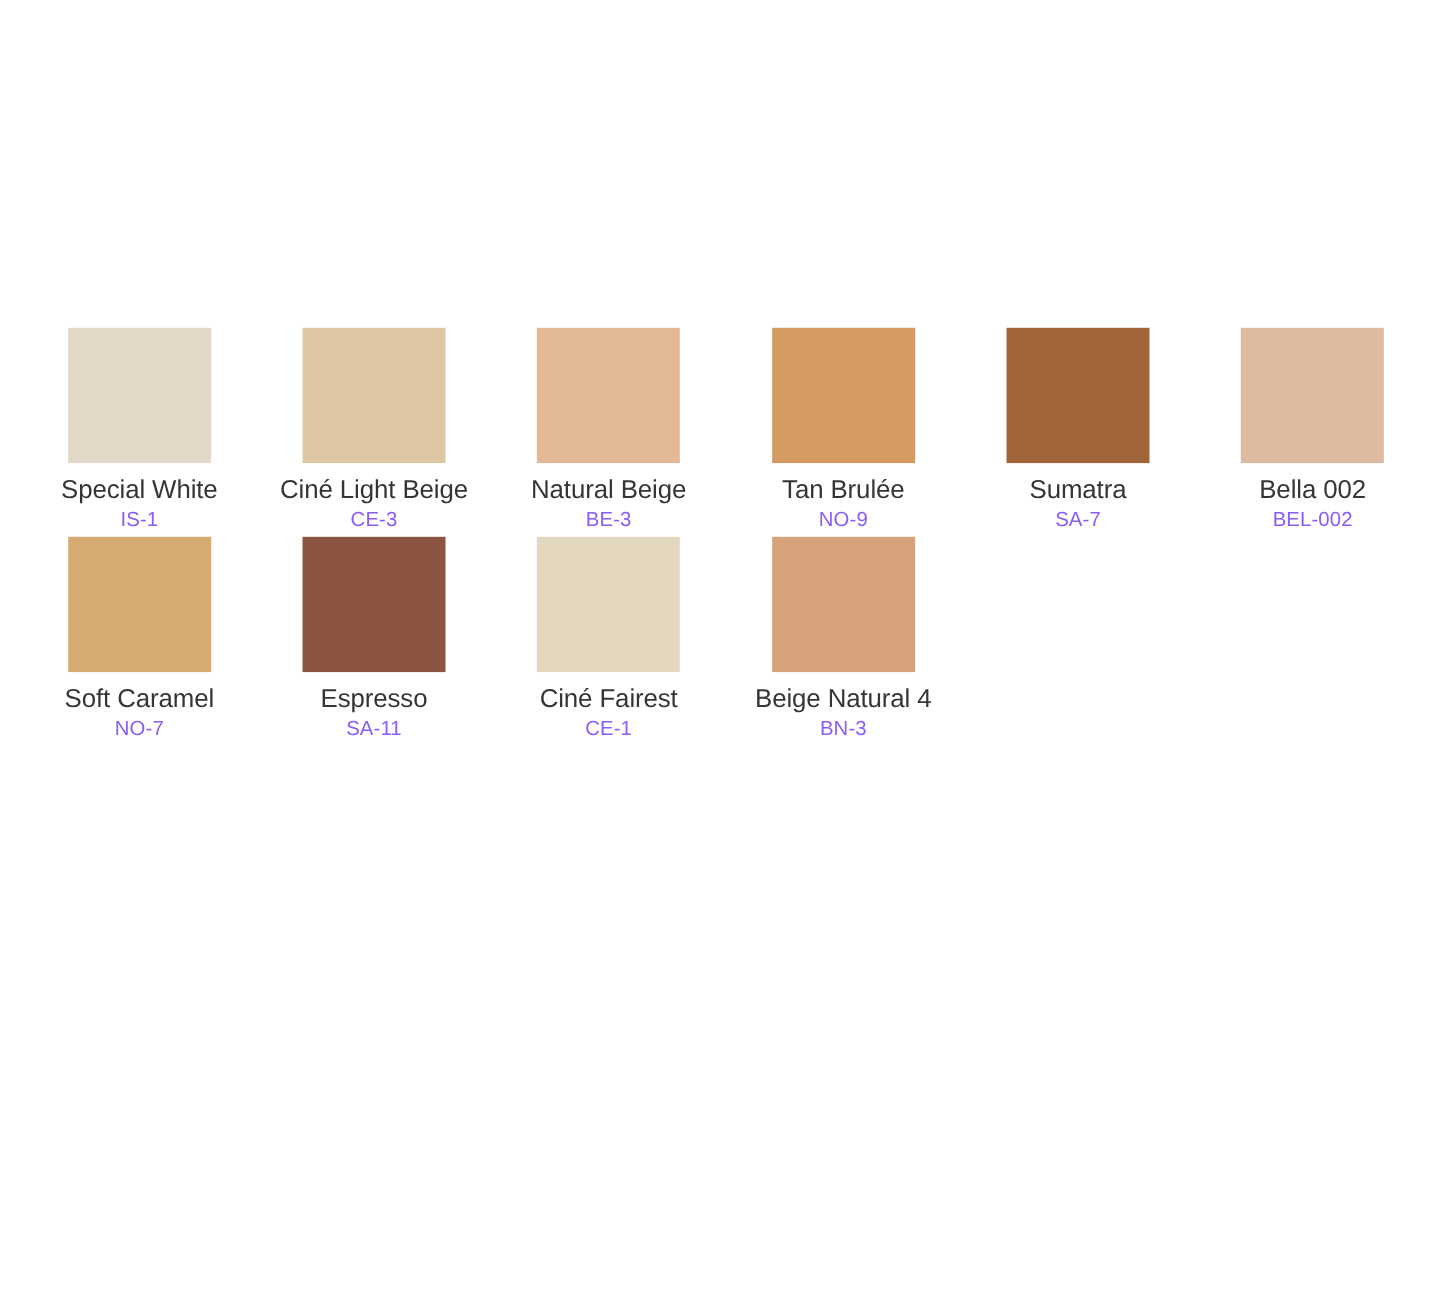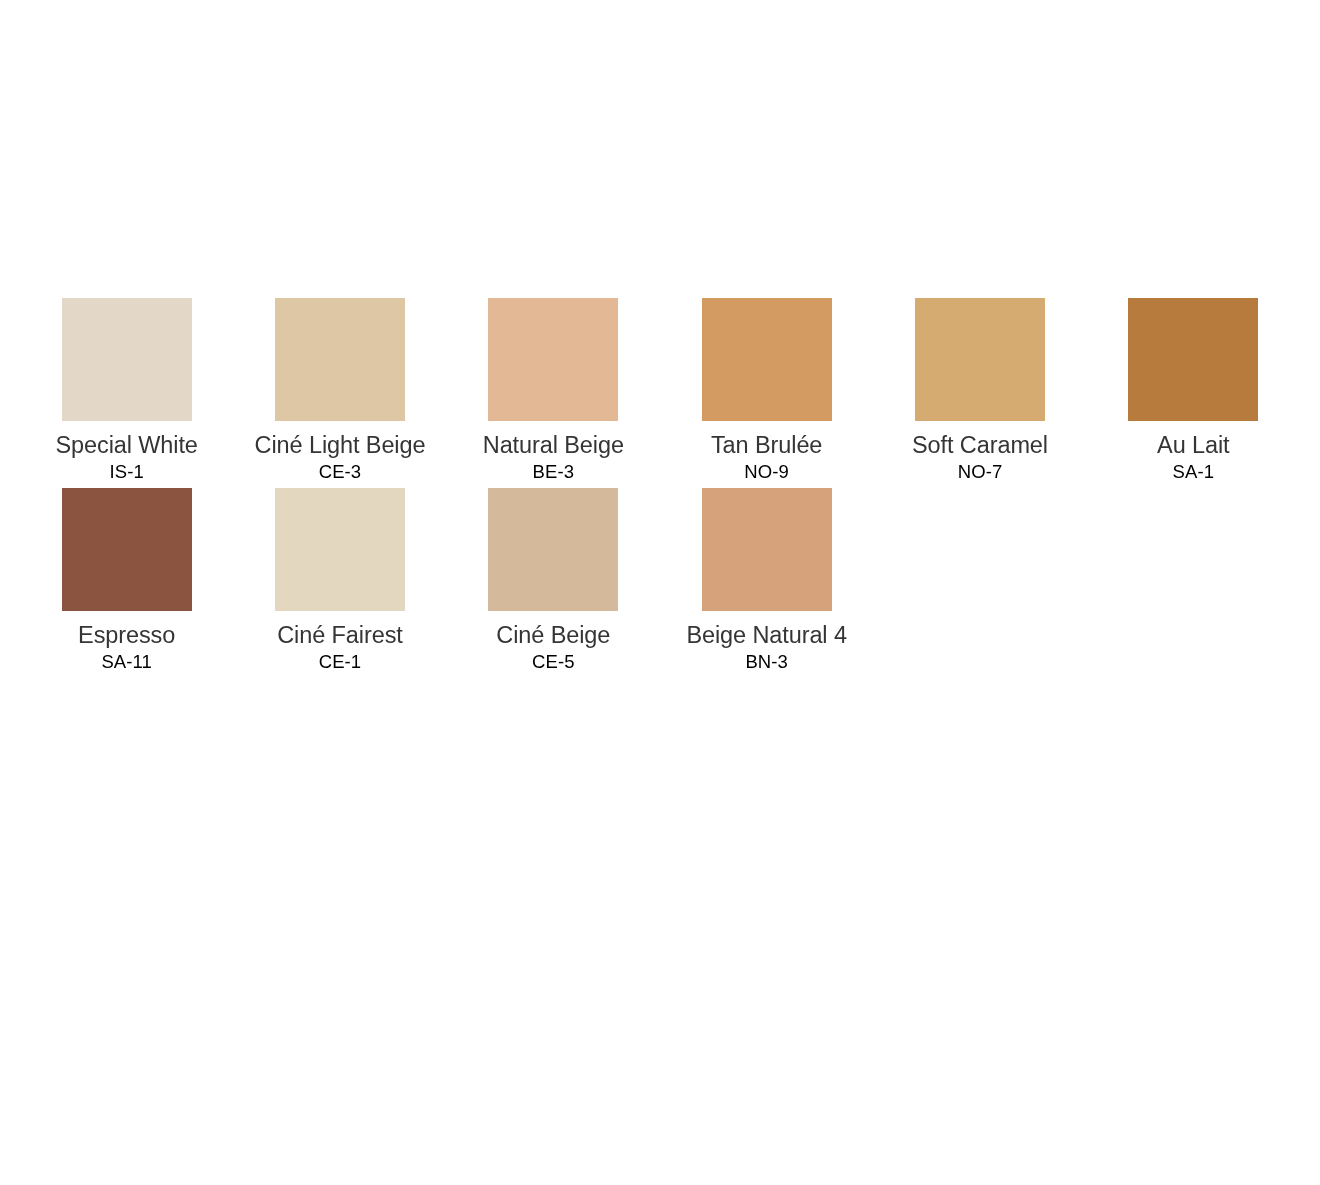--- a/index.html
+++ b/index.html
@@ -58,21 +58,21 @@
     text-align: center;
     white-space: nowrap;
   }
 
   .swatch-code {
     margin-top: 2px;
     font-size: 18.5px;
     line-height: 21px;
     font-weight: 400;
     letter-spacing: 0.1px;
-    color: #000000;
+    color: #8b5cf6;
     text-align: center;
     white-space: nowrap;
   }
 </style>
 </head>
 <body>
 
 <div class="page">
   <div class="swatch-grid">
 
@@ -94,53 +94,53 @@
       <div class="swatch-code">BE-3</div>
     </div>
 
 
     <div class="swatch-cell">
       <div class="swatch-chip" style="background-color: rgb(211, 154, 97);"></div>
       <div class="swatch-name">Tan Brulée</div>
       <div class="swatch-code">NO-9</div>
     </div>
 
+    <div class="swatch-cell">
+      <div class="swatch-chip" style="background-color: rgb(161, 101, 58);"></div>
+      <div class="swatch-name">Sumatra</div>
+      <div class="swatch-code">SA-7</div>
+    </div>
 
 
 
+    <div class="swatch-cell">
+      <div class="swatch-chip" style="background-color: rgb(222, 186, 160);"></div>
+      <div class="swatch-name">Bella 002</div>
+      <div class="swatch-code">BEL-002</div>
+    </div>
 
     <div class="swatch-cell">
       <div class="swatch-chip" style="background-color: rgb(213, 171, 113);"></div>
       <div class="swatch-name">Soft Caramel</div>
       <div class="swatch-code">NO-7</div>
     </div>
 
-    <div class="swatch-cell">
-      <div class="swatch-chip" style="background-color: rgb(182, 123, 61);"></div>
-      <div class="swatch-name">Au Lait</div>
-      <div class="swatch-code">SA-1</div>
-    </div>
 
     <div class="swatch-cell">
       <div class="swatch-chip" style="background-color: rgb(138, 84, 65);"></div>
       <div class="swatch-name">Espresso</div>
       <div class="swatch-code">SA-11</div>
     </div>
 
     <div class="swatch-cell">
       <div class="swatch-chip" style="background-color: rgb(228, 215, 192);"></div>
       <div class="swatch-name">Ciné Fairest</div>
       <div class="swatch-code">CE-1</div>
     </div>
 
-    <div class="swatch-cell">
-      <div class="swatch-chip" style="background-color: rgb(212, 186, 155);"></div>
-      <div class="swatch-name">Ciné Beige</div>
-      <div class="swatch-code">CE-5</div>
-    </div>
 
     <div class="swatch-cell">
       <div class="swatch-chip" style="background-color: rgb(213, 162, 124);"></div>
       <div class="swatch-name">Beige Natural 4</div>
       <div class="swatch-code">BN-3</div>
     </div>
 
 
 
 

